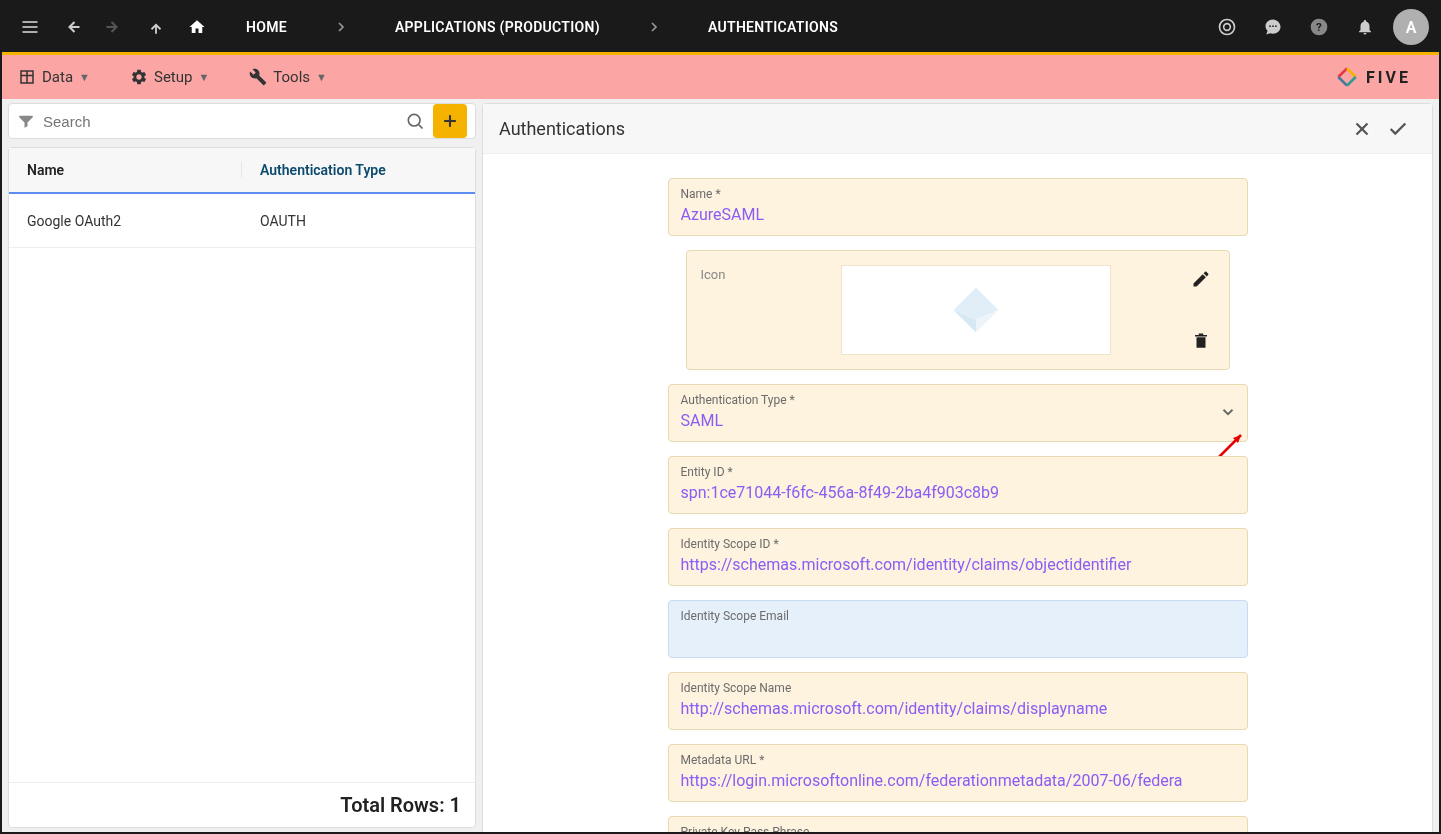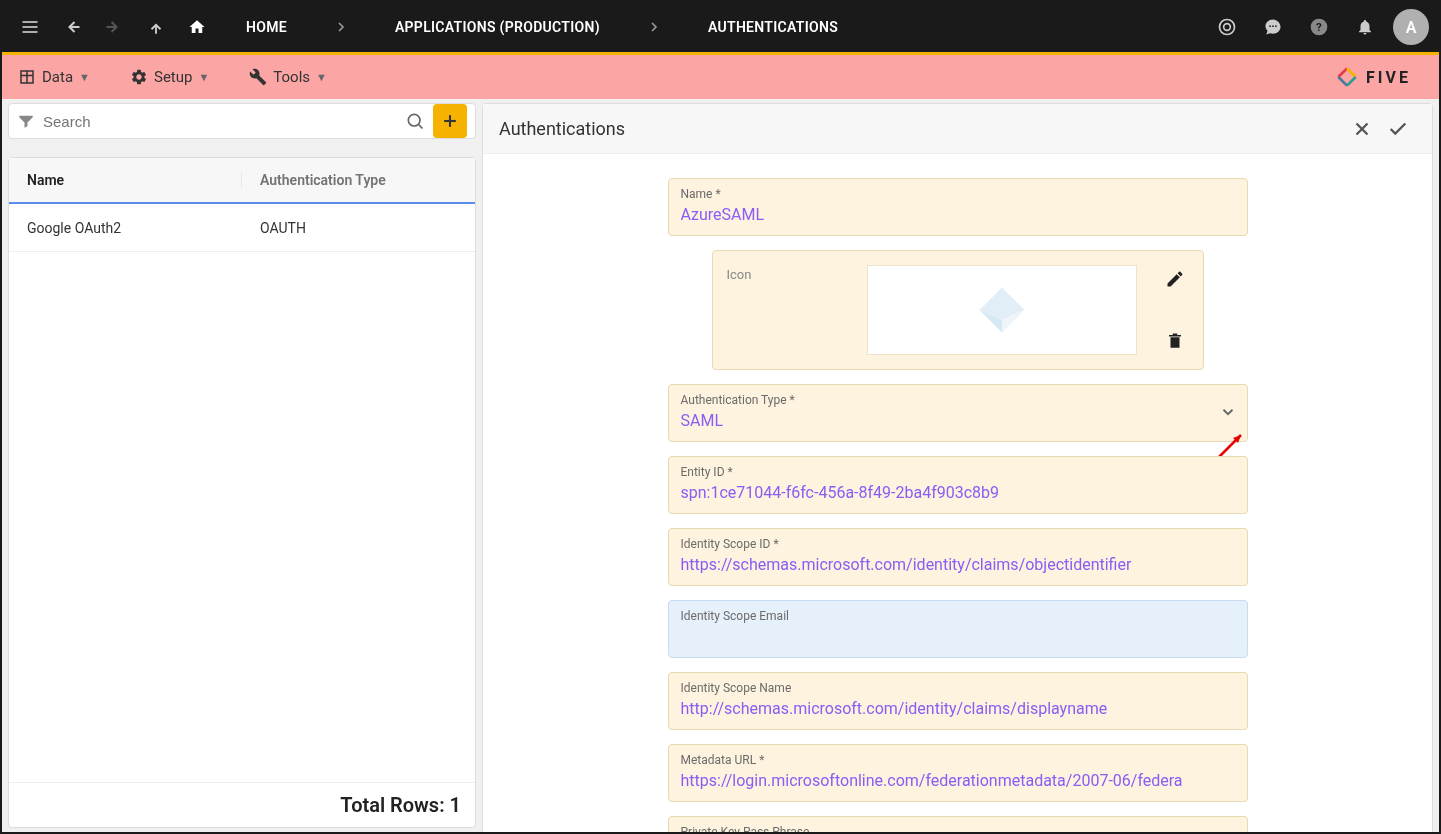--- a/index.html
+++ b/index.html
@@ -63,35 +63,35 @@
 }
 .search-row input {
   flex:1; border:none; outline:none; font-size: 15px; color:#333;
 }
 .add-btn {
   width: 34px; height: 34px; background: #f5b300; border-radius: 4px;
   display:flex; align-items:center; justify-content:center;
   color:#333; cursor:pointer;
 }
 .list-card {
-  margin-top: 18px; background:#fff; border:1px solid #ddd; border-radius:4px;
+  margin-top: 8px; background:#fff; border:1px solid #ddd; border-radius:4px;
   flex:1; display:flex; flex-direction:column;
 }
 .table-head {
   display:flex; background:#f7f7f7; border-bottom: 2px solid #5b8def;
   height: 46px; align-items:center;
 }
 .table-head .col, .table-row .col {
   padding: 0 18px; font-size: 14px;
 }
 .th-name { width: 50%; font-weight:600; color:#222; border-right:1px solid #e6e6e6;}
-.th-type { width: 50%; font-weight:600; color:#737373;}
+.th-type { width: 50%; font-weight:600; color:#0c4a6e;}
 .table-body { flex:1; overflow:auto;}
 .table-row {
-  display:flex; height: 48px; align-items:center; border-bottom:1px solid #eee;
+  display:flex; height: 54px; align-items:center; border-bottom:1px solid #eee;
 }
 .td-name { width:50%; color:#333; }
 .td-type { width:50%; color:#333; }
 .total-row {
   padding: 10px 14px; text-align:right; font-weight:600; font-size:20px; color:#222;
   border-top:1px solid #eee;
 }
 
 .right-panel {
   flex:1; display:flex; flex-direction:column; padding: 4px 6px 4px 0;
@@ -124,21 +124,21 @@
   width: 580px; background: #fdf3df; border:1px solid #e8d9b3;
   border-radius: 4px; padding: 8px 0 10px 12px;
   position:relative;
 }
 .field.selected { background:#e6f0fb; border-color:#c7dbf2; }
 .field-label { font-size: 12px; color: #6b6b6b; margin-bottom: 4px;}
 .field-value { font-size: 16px; color:#8b5cf6; white-space: nowrap; overflow:hidden; text-overflow:ellipsis; min-height:20px;}
 .field .chev-down { position:absolute; right:10px; top:18px; color:#666; }
 
 .icon-field {
-  width: 492px; background: #fdf3df; border:1px solid #e8d9b3;
+  width: 544px; background: #fdf3df; border:1px solid #e8d9b3;
   border-radius:4px; padding: 14px; display:flex; align-items:stretch; gap: 20px;
 }
 .icon-field .lbl { font-size:13px; color:#888; width: 120px; padding-top:2px;}
 .icon-preview {
   flex:0 0 auto; width:270px; height: 90px; background:#fff; border:1px solid #eee2c8;
   display:flex; align-items:center; justify-content:center;
 }
 .icon-preview svg { opacity: 0.3; }
 .icon-actions { margin-left:auto; display:flex; flex-direction:column; justify-content:space-between; align-items:flex-end;}
 .icon-actions .act { width:28px; height:28px; display:flex; align-items:center; justify-content:center; color:#222; cursor:pointer;}

